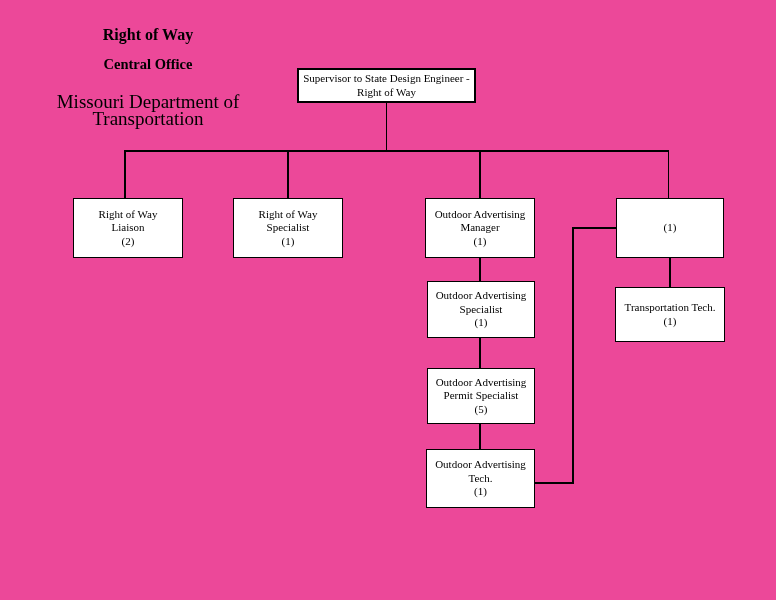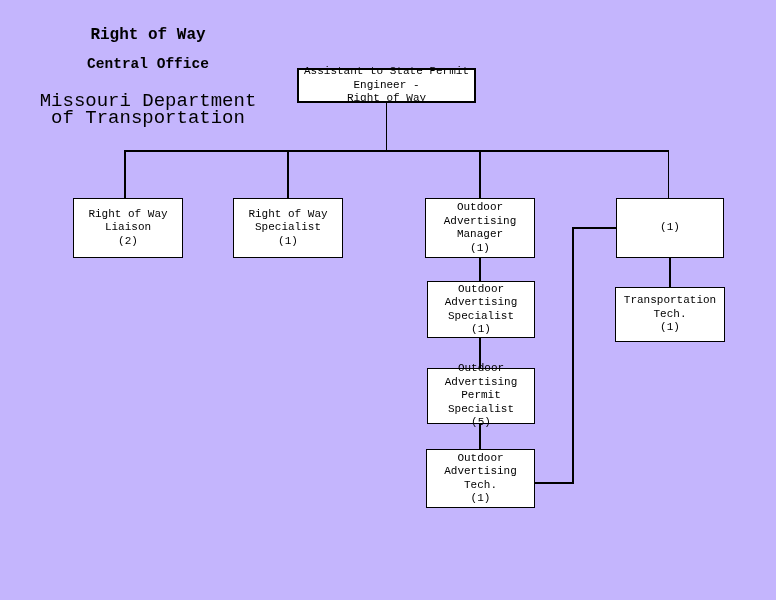--- a/index.html
+++ b/index.html
@@ -4,22 +4,22 @@
 <style>
   html, body {
     margin: 0;
     padding: 0;
     background: #ffffff;
   }
   .canvas {
     position: relative;
     width: 776px;
     height: 600px;
-    background: #c4b5fd;
-    font-family: Liberation Mono, monospace;
+    background: #ec4899;
+    font-family: Liberation Serif, serif;
     color: #000000;
     overflow: hidden;
   }
   .title-block {
     position: absolute;
     left: 32px;
     top: 25px;
     width: 232px;
     text-align: center;
   }
@@ -87,21 +87,21 @@
   <div class="line" style="left:667.5px; top:150px; width:1.5px; height:48px;"></div>
   <div class="line" style="left:479px; top:258px; width:1.5px; height:23px;"></div>
   <div class="line" style="left:479px; top:338px; width:1.5px; height:30px;"></div>
   <div class="line" style="left:479px; top:424px; width:1.5px; height:25px;"></div>
   <div class="line" style="left:669px; top:258px; width:1.5px; height:29px;"></div>
   <div class="line" style="left:572px; top:227px; width:44px; height:2px;"></div>
   <div class="line" style="left:572px; top:227px; width:2px; height:257px;"></div>
   <div class="line" style="left:535px; top:482px; width:39px; height:2px;"></div>
 
   <div class="node node--root" style="left:297px; top:68px; width:179px; height:35px;">
-    <div class="node-title">Assistant to State Permit Engineer -
+    <div class="node-title">Supervisor to State Design Engineer -
 Right of Way</div>
   </div>
 
   <div class="node" style="left:73px; top:198px; width:110px; height:60px;">
     <div class="node-title">Right of Way
 Liaison</div>
     <div class="node-count">(2)</div>
   </div>
 
   <div class="node" style="left:233px; top:198px; width:110px; height:60px;">

